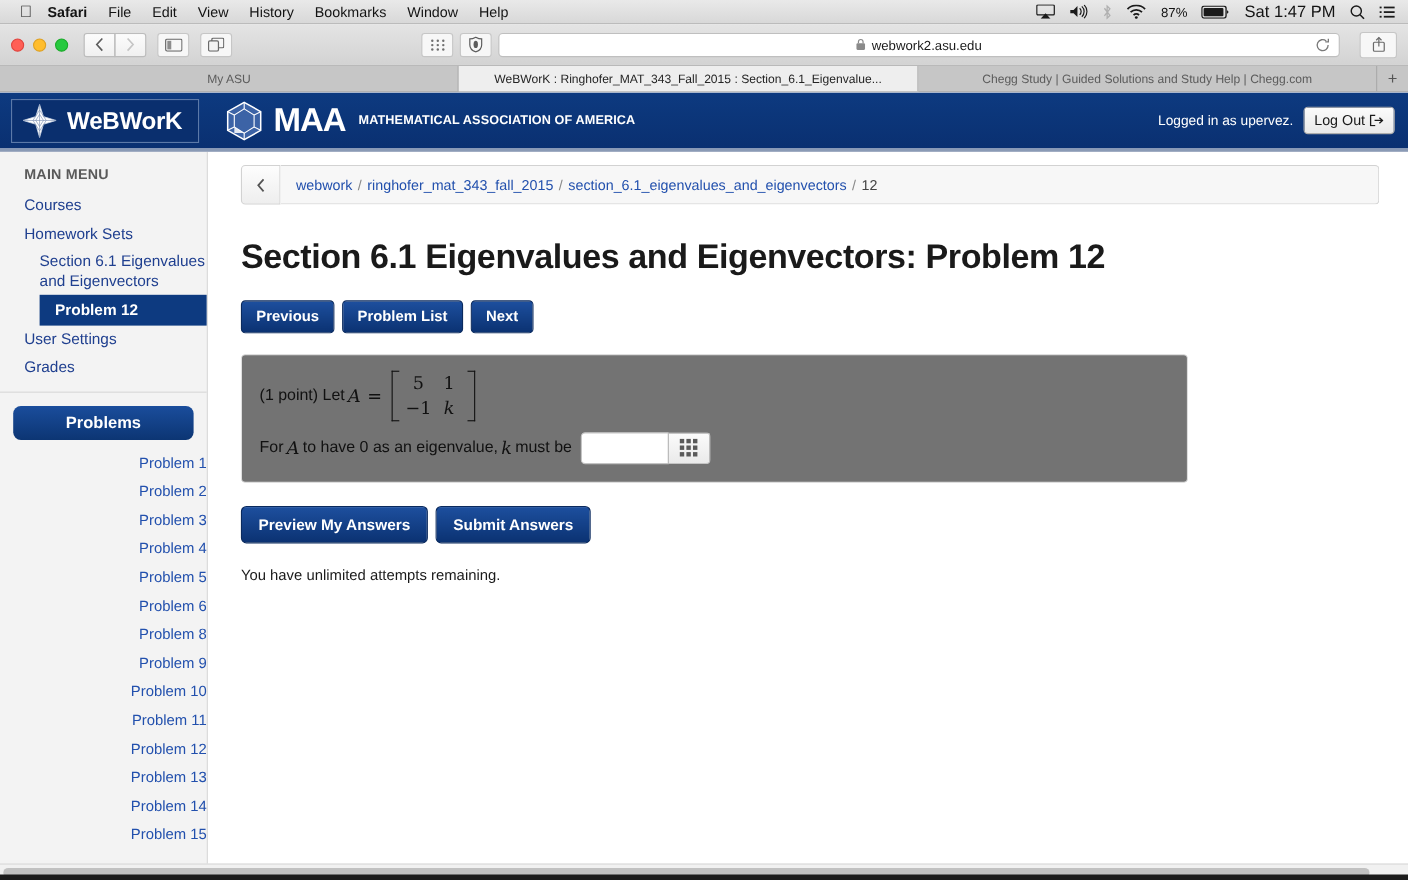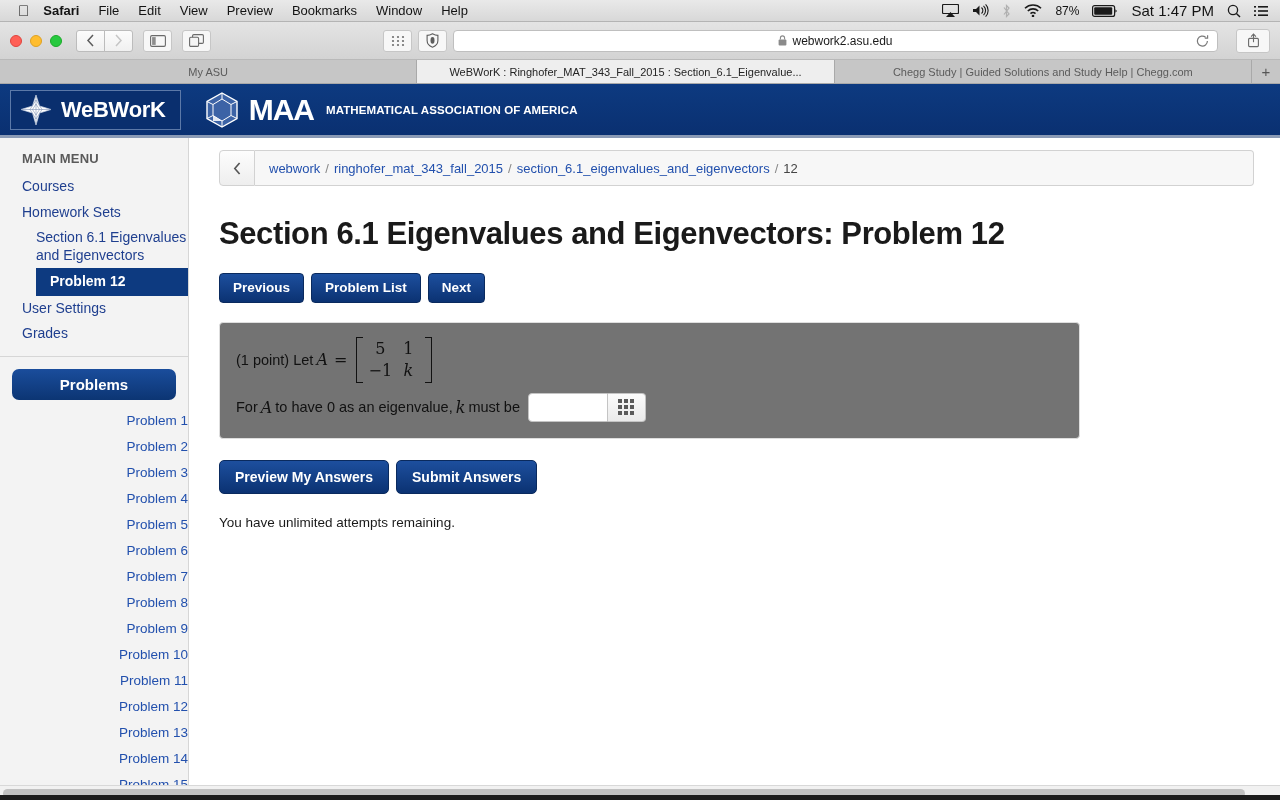--- a/index.html
+++ b/index.html
@@ -373,21 +373,21 @@
 </style>
 </head>
 <body>
 
 <div class="menubar">
   <span class="apple"></span>
   <span class="mitem bold">Safari</span>
   <span class="mitem">File</span>
   <span class="mitem">Edit</span>
   <span class="mitem">View</span>
-  <span class="mitem">Preview</span>
+  <span class="mitem">History</span>
   <span class="mitem">Bookmarks</span>
   <span class="mitem">Window</span>
   <span class="mitem">Help</span>
 
   <div class="menubar-right">
     <span>
       <svg class="icon-svg" width="17" height="13" viewBox="0 0 17 13">
         <rect x="0.5" y="0.5" width="16" height="9" rx="1" fill="none" stroke="#1a1a1a" stroke-width="1.2"></rect>
         <polygon points="8.5,8 13,13 4,13" fill="#1a1a1a"></polygon>
       </svg>
@@ -565,20 +565,33 @@
             <line x1="4" y1="27.5" x2="10" y2="24.5"></line>
             <line x1="4" y1="10.5" x2="10" y2="13.5"></line>
           </g>
           <polygon points="10,24.5 19,30 10,30" fill="#ffffff" opacity="0.85"></polygon>
         </svg>
       </span>
       <span class="maa-word">MAA</span>
       <span class="maa-sub">MATHEMATICAL ASSOCIATION OF AMERICA</span>
     </div>
 
+    <div class="login-block">
+      <span class="login-text">Logged in as upervez.</span>
+      <div class="logout-btn">
+        <span>Log Out</span>
+        <span>
+          <svg class="icon-svg" width="13" height="11" viewBox="0 0 13 11">
+            <path d="M5.2 0.8 H1 V10.2 H5.2" fill="none" stroke="#1a1a1a" stroke-width="1.2"></path>
+            <line x1="4.6" y1="5.5" x2="11.6" y2="5.5" stroke="#1a1a1a" stroke-width="1.2"></line>
+            <polyline points="9,3 11.8,5.5 9,8" fill="none" stroke="#1a1a1a" stroke-width="1.2"></polyline>
+          </svg>
+        </span>
+      </div>
+    </div>
   </div>
 
   <div class="body-area">
 
     <div class="sidebar">
       <div class="menu-title">MAIN MENU</div>
       <a class="menu-link">Courses</a>
       <a class="menu-link">Homework Sets</a>
       <a class="menu-link sub">Section 6.1 Eigenvalues and Eigenvectors</a>
       <a class="menu-link active">Problem 12</a>
@@ -587,21 +600,20 @@
       <div class="sidebar-divider"></div>
 
       <div class="problems-btn">Problems</div>
 
       <a class="problem-link">Problem 1</a>
       <a class="problem-link">Problem 2</a>
       <a class="problem-link">Problem 3</a>
       <a class="problem-link">Problem 4</a>
       <a class="problem-link">Problem 5</a>
       <a class="problem-link">Problem 6</a>
-      <a class="problem-link">Problem 7</a>
       <a class="problem-link">Problem 8</a>
       <a class="problem-link">Problem 9</a>
       <a class="problem-link">Problem 10</a>
       <a class="problem-link">Problem 11</a>
       <a class="problem-link">Problem 12</a>
       <a class="problem-link">Problem 13</a>
       <a class="problem-link">Problem 14</a>
       <a class="problem-link">Problem 15</a>
     </div>
 

